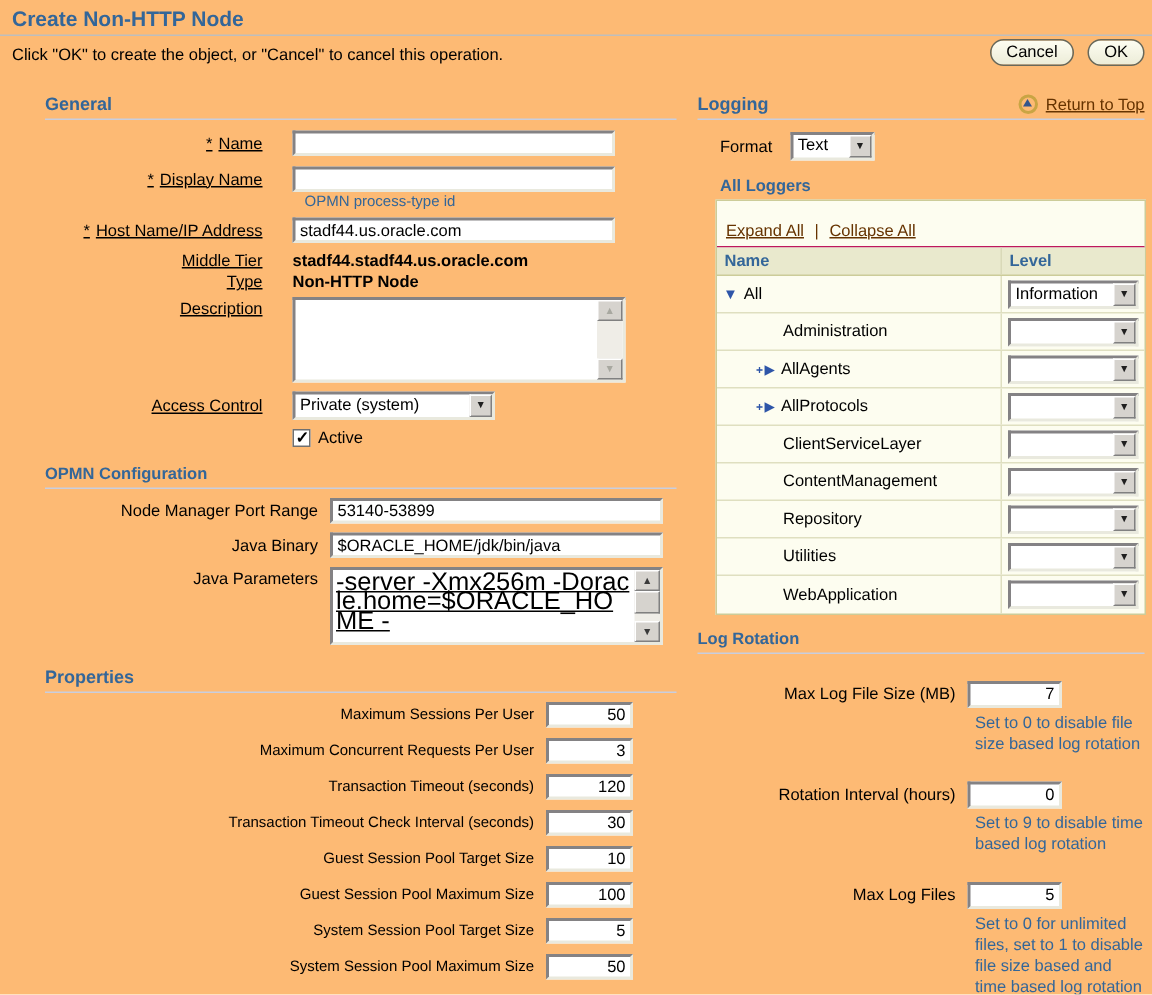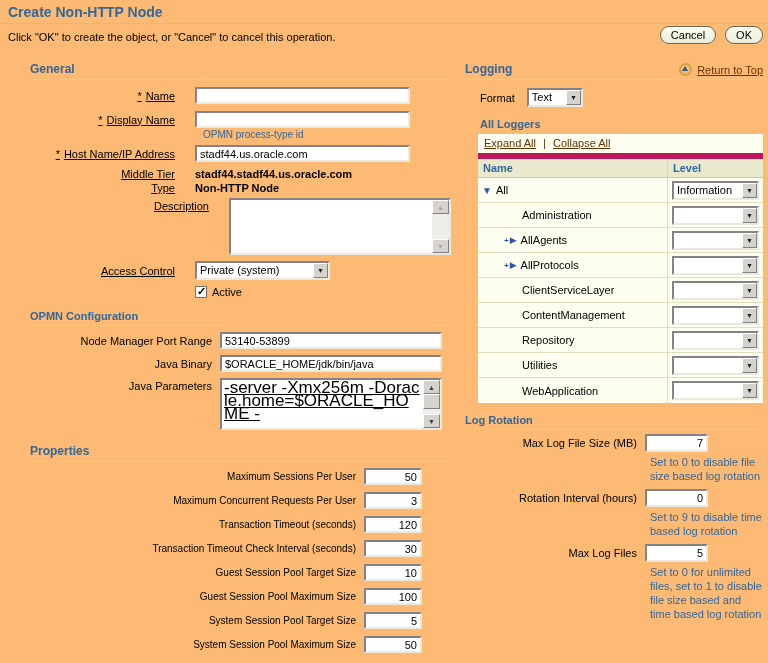--- a/index.html
+++ b/index.html
@@ -72,40 +72,40 @@
   .log-head .sec-h { border-bottom:none; padding-bottom:0; }
   .rtt { display:flex; align-items:center; gap:5px; text-decoration:none; }
   .rtt-icon { width:13px; height:13px; border-radius:50%; border:2px solid #C9A544; position:relative; flex:none; }
   .rtt-icon::after { content:""; position:absolute; left:1px; top:1px; border-left:3.5px solid transparent;
                      border-right:3.5px solid transparent; border-bottom:5px solid #33558C; }
   .link { color:#663300; text-decoration:underline; font-size:11px; cursor:pointer; }
   .fmt-row { display:flex; align-items:center; margin:8px 0 0 15px; gap:12px; }
   .sub-h { font-size:11px; font-weight:bold; color:#336699; margin:11px 0 3px 15px; }
 
   .ltable { margin-left:12px; width:287px; border:1px solid #CCCC99; background:#FDFDF0; }
-  .ltoolbar { padding:3px 6px 4px 6px; border-bottom:6px solid #be185d; }
+  .ltoolbar { padding:14px 6px 4px 6px; border-bottom:1px solid #be185d; }
   .lsep { color:#663300; margin:0 4px; }
   .lhead { display:flex; background:#E9E9CD; border-bottom:1px solid #CCCC99; }
   .lhead .hc { font-size:11px; font-weight:bold; color:#336699; padding:3px 5px; }
   .hc-name { flex:1; }
   .hc-level { width:96px; border-left:1px solid #D9D9B8; }
   .lrow { display:flex; align-items:center; height:25px; border-bottom:1px solid #DFDFC0; }
   .lrow:last-child { border-bottom:none; }
   .lname { flex:1; display:flex; align-items:center; font-size:11px; overflow:hidden; }
   .llevel { width:96px; border-left:1px solid #DFDFC0; padding:0 4px; align-self:stretch; display:flex; align-items:center; }
   .llevel .sel { width:87px; }
   .ind-root { padding-left:4px; }
   .ind-node { padding-left:26px; }
   .ind-leaf { padding-left:44px; }
   .tri { margin-right:4px; cursor:pointer; flex:none; display:inline-flex; align-items:center; }
   .tri.exp::after { content:"▼"; color:#2E55A8; font-size:10px; }
   .tri.col::before { content:"+"; color:#2E55A8; font-size:8px; font-weight:bold; margin-right:1px; }
   .tri.col::after { content:"▶"; color:#2E55A8; font-size:9px; }
 
-  .rot-row { display:flex; align-items:flex-start; margin-top:4px; }
+  .rot-row { display:flex; align-items:flex-start; margin-top:18px; }
   .rot-label { width:180px; text-align:right; padding:3px 8px 0 0; font-size:11px; flex:none; }
   .rot-in { width:63px; height:18px; }
   .rot-hint { margin:3px 0 6px 185px; width:114px; font-size:11px; color:#336699; line-height:14px; }
 </style>
 </head>
 <body>
 
 <div class="page">
 
   <div class="hdr">
@@ -142,21 +142,21 @@
 
     <div class="frow" style="margin-top:6px;">
       <span class="flabel">Middle Tier</span>
       <span class="bold-val">stadf44.stadf44.us.oracle.com</span>
     </div>
     <div class="frow" style="margin-top:2px;">
       <span class="flabel">Type</span>
       <span class="bold-val">Non-HTTP Node</span>
     </div>
 
-    <div class="frow top" style="margin-top:4px;justify-content:flex-end;">
+    <div class="frow top" style="margin-top:4px;">
       <span class="flabel" style="padding-top:2px;">Description</span>
       <div class="tbox w222" style="height:57px;">
         <div class="ttext"></div>
         <div class="sbar disabled">
           <div class="sb-btn up"></div>
           <div class="sb-track"></div>
           <div class="sb-btn dn"></div>
         </div>
       </div>
     </div>

